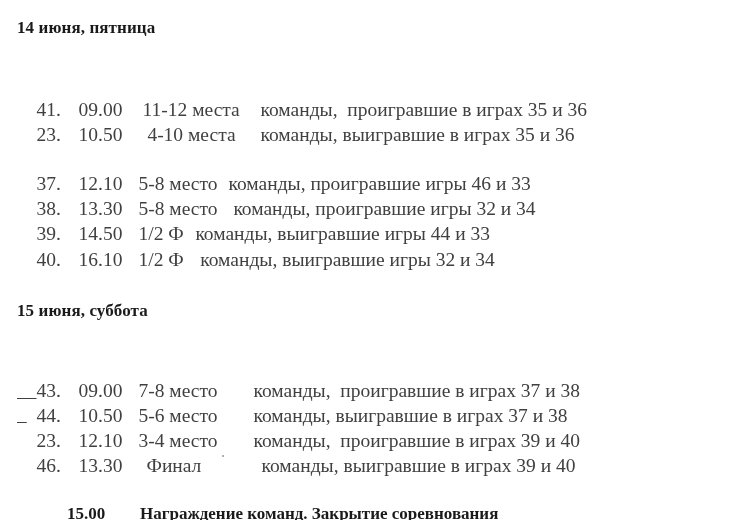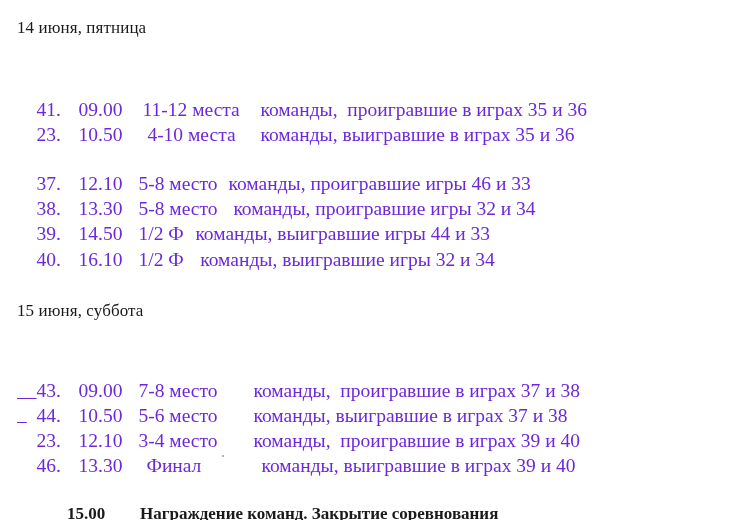--- a/index.html
+++ b/index.html
@@ -10,31 +10,31 @@
     body {
       width: 750px;
       height: 520px;
       position: relative;
       overflow: hidden;
       font-family: "Liberation Serif", "DejaVu Serif", serif;
       color: #1a1a1a;
     }
     .heading {
       position: absolute;
-      font-weight: normal;
+      font-weight: bold;
       font-size: 17px;
       letter-spacing: 0.1px;
     }
     .row {
       position: absolute;
       left: 17px;
       font-size: 19.5px;
       white-space: pre;
       line-height: 24px;
-      color: #6d28d9;
+      color: #404040;
     }
     .row span { display: inline-block; }
     .num { width: 42px; }
     .time { width: 64px; }
     .closing {
       position: absolute;
       left: 50px;
       top: 484px;
       font-weight: bold;
       font-size: 17px;

